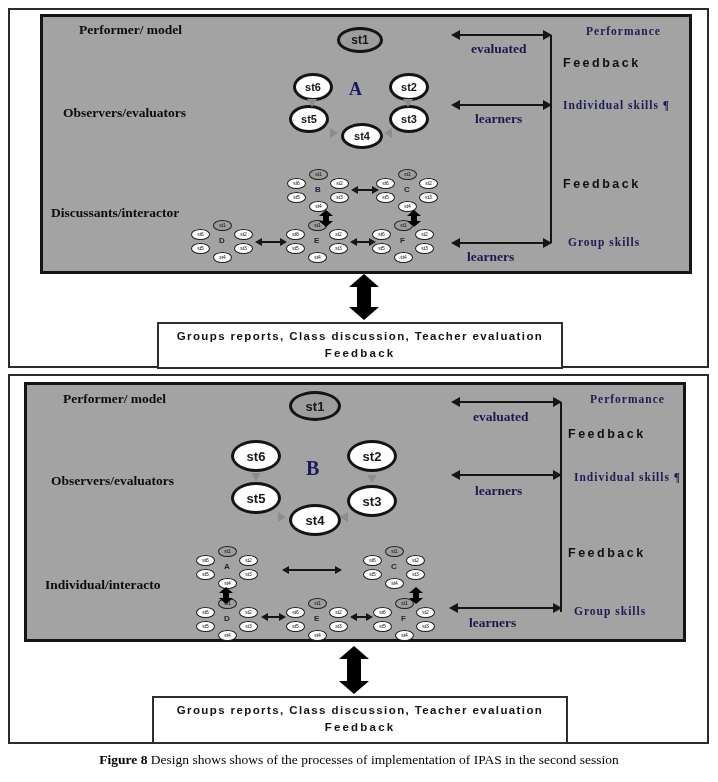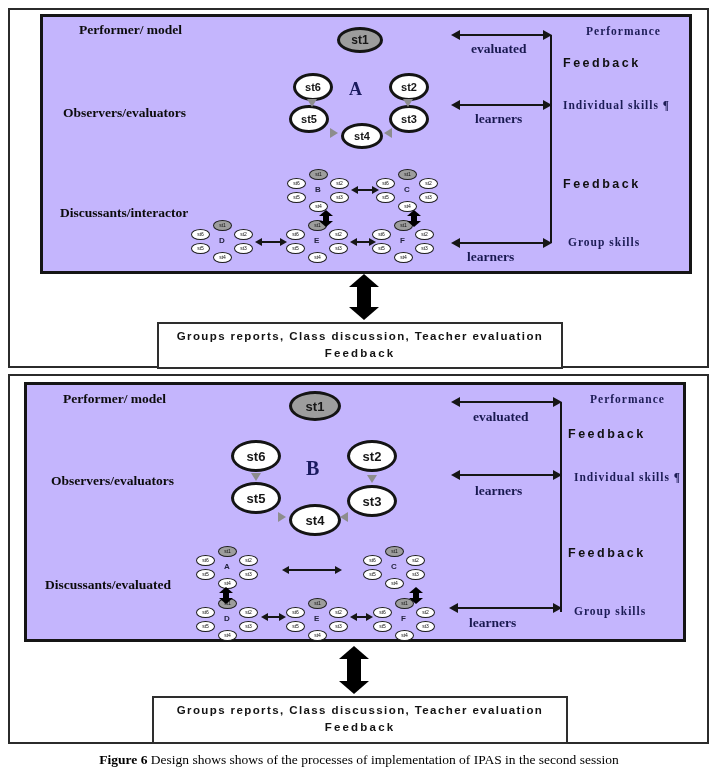--- a/index.html
+++ b/index.html
@@ -1,21 +1,21 @@
 <!DOCTYPE html>
 <html><head>
 <meta charset="utf-8">
 <style>
   html,body{margin:0;padding:0;background:#fff;}
   *{box-sizing:border-box;}
   #page{position:relative;width:718px;height:782px;background:#fff;
         font-family:"Liberation Serif",serif;color:#111;overflow:hidden;}
 
   .panel{position:absolute;left:8px;width:701px;border:2px solid #2b2b2b;background:#fff;}
-  .inner{position:absolute;border:3px solid #151515;background:#c4b5fd;}
+  .inner{position:absolute;border:3px solid #151515;background:#a3a3a3;}
 
   .role-label{position:absolute;font-weight:bold;font-size:13.5px;color:#0c0c0c;white-space:nowrap;}
 
   
   .node{position:absolute;border:3px solid #141414;border-radius:50%;background:#fff;
         display:flex;align-items:center;justify-content:center;
         font-family:"Liberation Sans",sans-serif;font-weight:bold;color:#161616;}
   .node.filled{background:#9d9d9d;}
   .ring-letter{position:absolute;font-weight:bold;color:#1a1a5e;font-family:"Liberation Serif",serif;}
 
@@ -78,21 +78,21 @@
 </head>
 <body>
 
 <div id="page">
 
   <div class="panel" style="top:8px;height:360px;">
     <div class="inner" style="left:30px;top:4px;width:652px;height:260px;">
 
       <div class="role-label" style="left:36px;top:5px;">Performer/ model</div>
       <div class="role-label" style="left:20px;top:88px;">Observers/evaluators</div>
-      <div class="role-label" style="left:17px;top:188px;">Discussants/interactor</div>
+      <div class="role-label" style="left:8px;top:188px;">Discussants/interactor</div>
 
       <div class="node filled" style="left:294px;top:10px;width:46px;height:26px;font-size:12px;">st1</div>
       <div class="node" style="left:250px;top:56px;width:40px;height:28px;font-size:11px;">st6</div>
       <div class="node" style="left:346px;top:56px;width:40px;height:28px;font-size:11px;">st2</div>
       <div class="ring-letter" style="left:306px;top:62px;font-size:18px;">A</div>
       <div class="node" style="left:246px;top:88px;width:40px;height:28px;font-size:11px;">st5</div>
       <div class="node" style="left:346px;top:88px;width:40px;height:28px;font-size:11px;">st3</div>
       <div class="node" style="left:298px;top:106px;width:42px;height:26px;font-size:11px;">st4</div>
       <span class="tri" style="left:264px;top:82px;"></span>
       <span class="tri" style="left:360px;top:82px;"></span>
@@ -178,21 +178,21 @@
       <div class="l1">Groups reports, Class discussion, Teacher evaluation</div>
       <div class="l2">Feedback</div>
     </div>
   </div>
 
   <div class="panel" style="top:374px;height:370px;">
     <div class="inner" style="left:14px;top:6px;width:662px;height:260px;">
 
       <div class="role-label" style="left:36px;top:6px;">Performer/ model</div>
       <div class="role-label" style="left:24px;top:88px;">Observers/evaluators</div>
-      <div class="role-label" style="left:18px;top:192px;">Discussants/evaluated</div>
+      <div class="role-label" style="left:18px;top:192px;">Individual/interacto</div>
 
       <div class="node filled" style="left:262px;top:6px;width:52px;height:30px;font-size:13px;">st1</div>
       <div class="node" style="left:204px;top:55px;width:50px;height:32px;font-size:13px;">st6</div>
       <div class="node" style="left:320px;top:55px;width:50px;height:32px;font-size:13px;">st2</div>
       <div class="ring-letter" style="left:279px;top:72px;font-size:20px;">B</div>
       <div class="node" style="left:204px;top:97px;width:50px;height:32px;font-size:13px;">st5</div>
       <div class="node" style="left:320px;top:100px;width:50px;height:32px;font-size:13px;">st3</div>
       <div class="node" style="left:262px;top:119px;width:52px;height:32px;font-size:13px;">st4</div>
       <span class="tri" style="left:224px;top:88px;"></span>
       <span class="tri" style="left:340px;top:90px;"></span>
@@ -274,17 +274,17 @@
         <span class="shaft"></span>
       </div>
 
     <div class="report-box" style="left:142px;top:320px;width:416px;height:48px;">
       <div class="l1">Groups reports, Class discussion, Teacher evaluation</div>
       <div class="l2">Feedback</div>
     </div>
   </div>
 
   <div class="caption">
-    <b>Figure 6</b>
+    <b>Figure 8</b>
     <span>Design shows shows of the processes of implementation of IPAS in the second session</span>
   </div>
 
 </div>
 
 </body></html>

